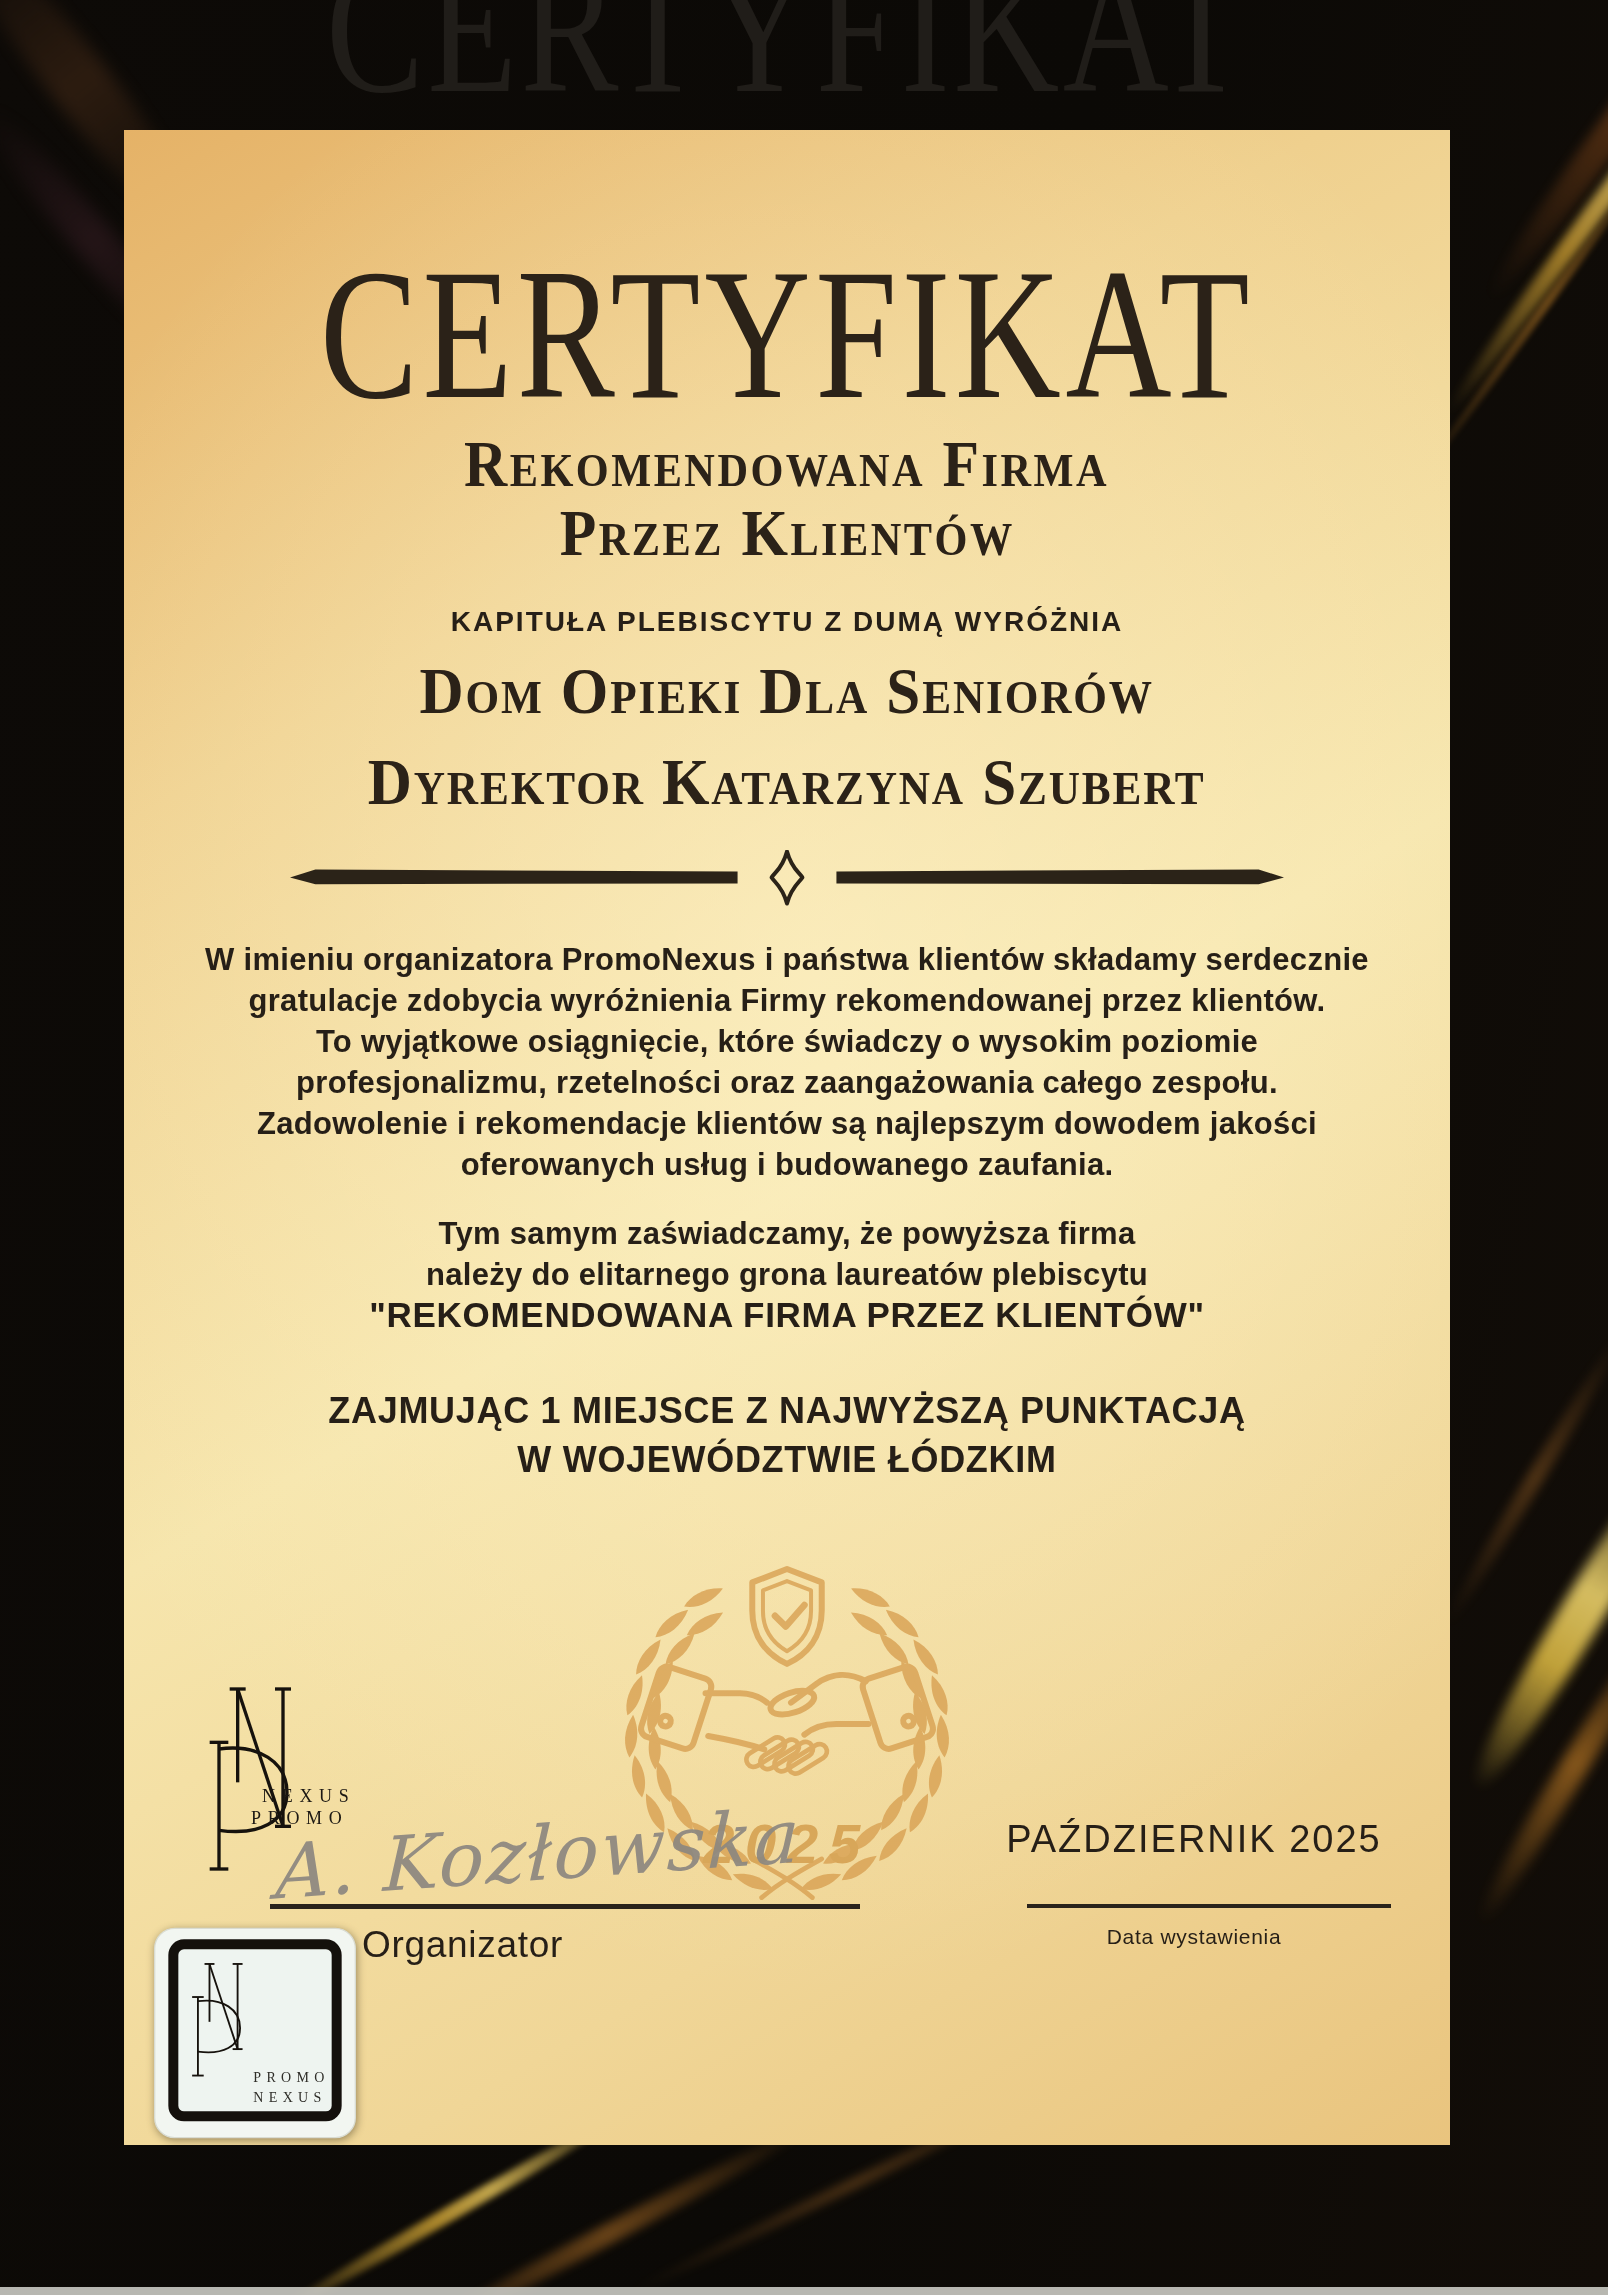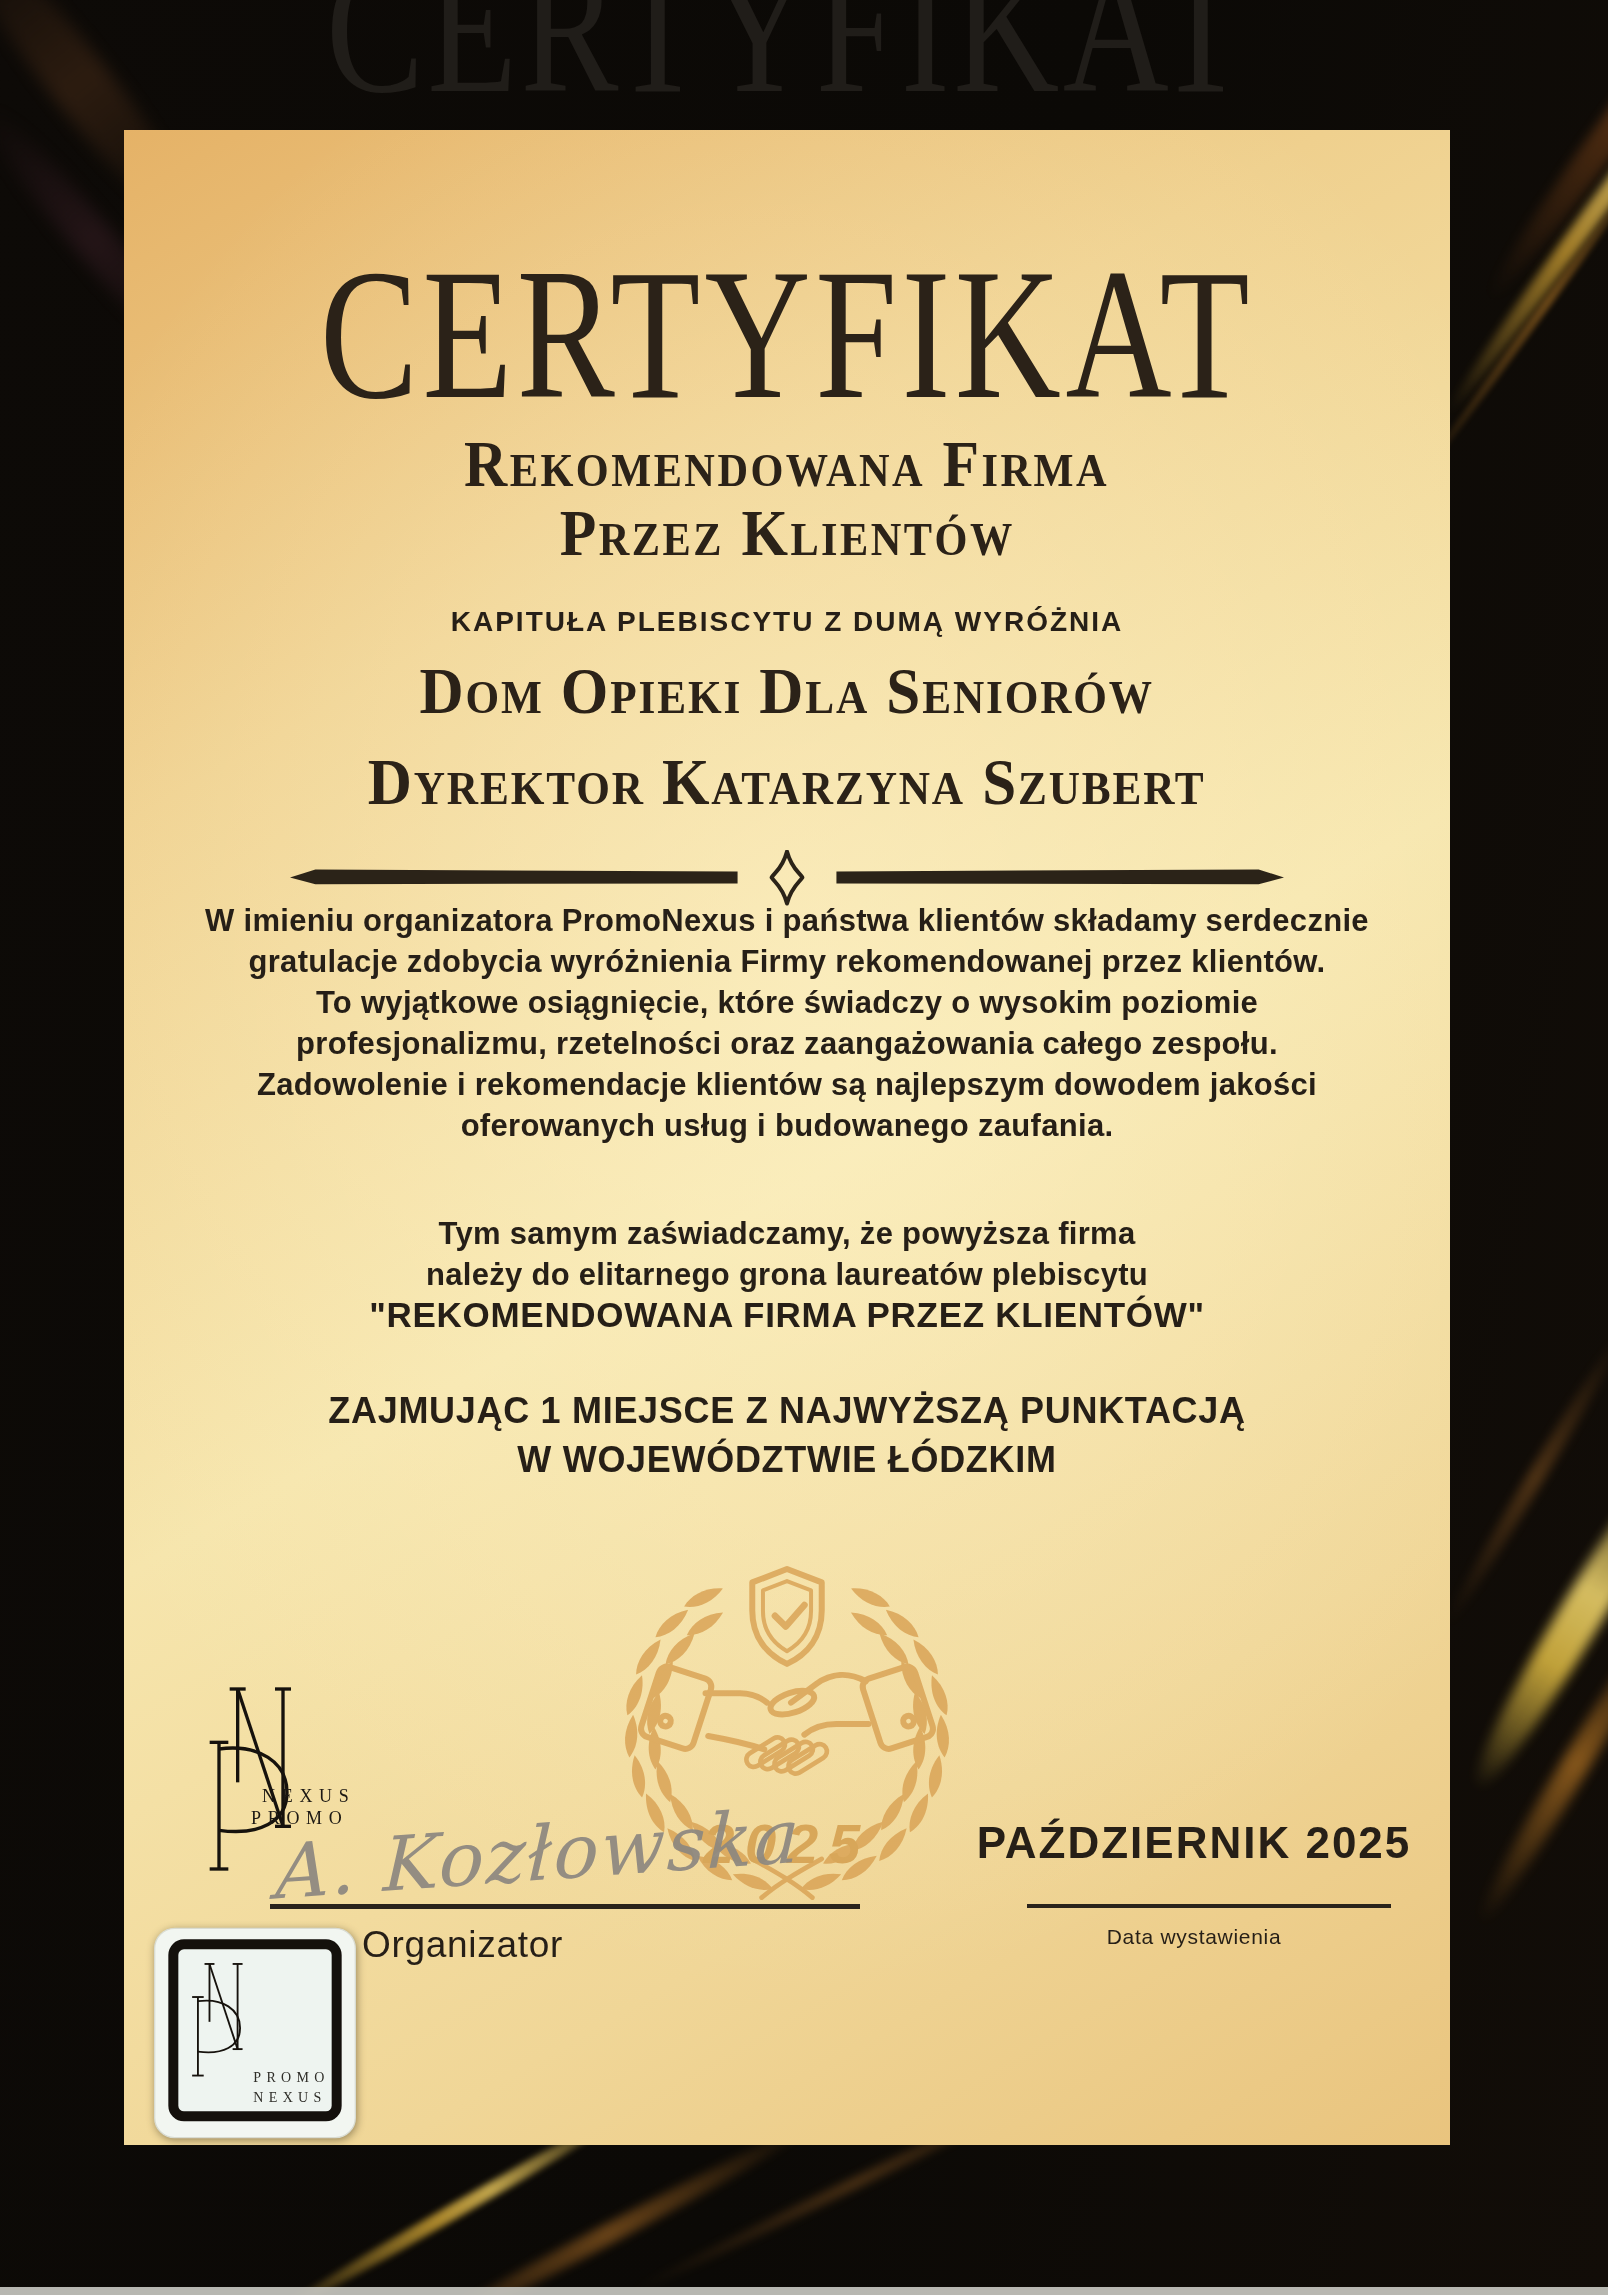--- a/index.html
+++ b/index.html
@@ -54,42 +54,42 @@
   .cert-title span{display:inline-block;transform:scaleX(.84) scaleY(1.06);transform-origin:center top;letter-spacing:5.3px;}
   .award-line{font-size:65px;font-weight:600;font-variant:small-caps;line-height:1;white-space:nowrap;}
   .award-line span{display:inline-block;transform:scaleX(.92);transform-origin:center top;letter-spacing:2.7px;}
   .aw1{top:302px;} .aw2{top:371px;}
   .jury{top:476px;font-size:28px;font-weight:700;letter-spacing:2px;}
   .recipient{font-size:65px;font-weight:600;font-variant:small-caps;line-height:1;white-space:nowrap;}
   .recipient span{display:inline-block;transform:scaleX(.94);transform-origin:center top;letter-spacing:2px;}
   .rc1{top:529px;} .rc2{top:574px;} .rc3{top:620px;}
   .divider{top:720px;}
   .para{font-size:31px;font-weight:700;line-height:41px;white-space:pre-line;letter-spacing:0.3px;}
-  .para1{top:770px;text-align:center;}
+  .para1{top:809px;text-align:center;}
   .para2{top:1083px;}
   .highlight{top:1165px;font-size:35px;font-weight:700;letter-spacing:0.7px;}
   .rank{top:1256px;font-size:36px;font-weight:700;line-height:49px;white-space:pre-line;letter-spacing:0.7px;}
   .watermark{position:absolute;left:476px;top:1419px;opacity:.82;font-style:italic;}
   .wm-year{font-family:"Liberation Sans",sans-serif;font-weight:700;font-size:84px;letter-spacing:16px;fill:#d39c4b;}
 
   .monogram{position:absolute;left:79px;top:1551px;}
   .brand{position:absolute;font-family:"Liberation Serif",serif;color:#1c1813;font-size:18px;letter-spacing:6.7px;white-space:nowrap;}
   .brand-nexus{left:138px;top:1656px;}
   .brand-promo{left:127px;top:1678px;}
   .signature{
     position:absolute;left:151px;top:1675px;width:668px;
     font-family:"DejaVu Serif","Liberation Serif",serif;font-style:italic;
     font-size:75px;color:#8d8880;letter-spacing:2px;white-space:nowrap;
     transform:rotate(-4deg) skewX(-6deg);opacity:.93;
   }
   .sig-line{position:absolute;left:146px;top:1774px;width:590px;height:4.7px;background:#2a231b;}
   .organizer-label{position:absolute;left:238px;top:1794px;font-size:37px;color:#261f17;letter-spacing:0.7px;}
   .sticker{position:absolute;left:29px;top:1797px;filter:drop-shadow(1.3px 2.7px 4px rgba(40,30,10,.45));}
   .date-value{position:absolute;left:793px;top:1688px;width:554px;text-align:center;
-    font-size:44px;font-weight:700;letter-spacing:2px;color:#261f17;}
+    font-size:38px;font-weight:400;letter-spacing:2px;color:#261f17;}
   .date-line{position:absolute;left:903px;top:1774px;width:364px;height:4px;background:#2a231b;}
   .date-label{position:absolute;left:793px;top:1795px;width:554px;text-align:center;
     font-size:21px;color:#261f17;letter-spacing:0.7px;}
 </style>
 </head>
 <body>
 
 <div class="bg">
   <div class="ghost-title"><span>CERTYFIKAT</span></div>
   <div class="streak s-tr2"></div>

